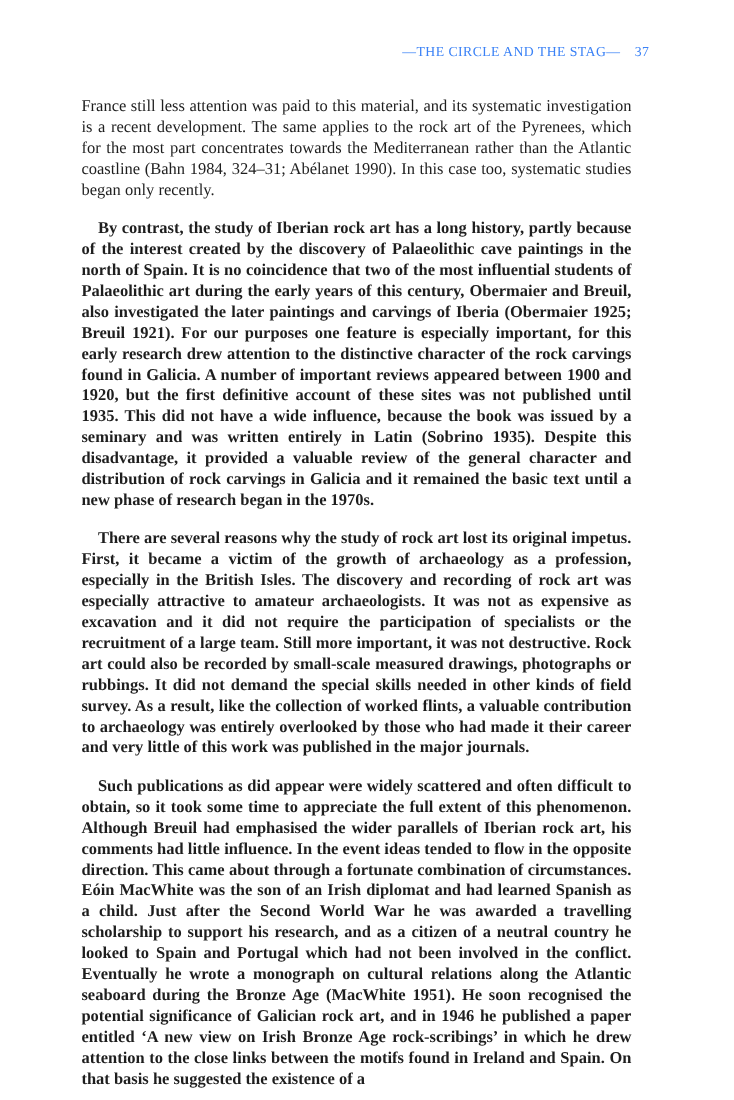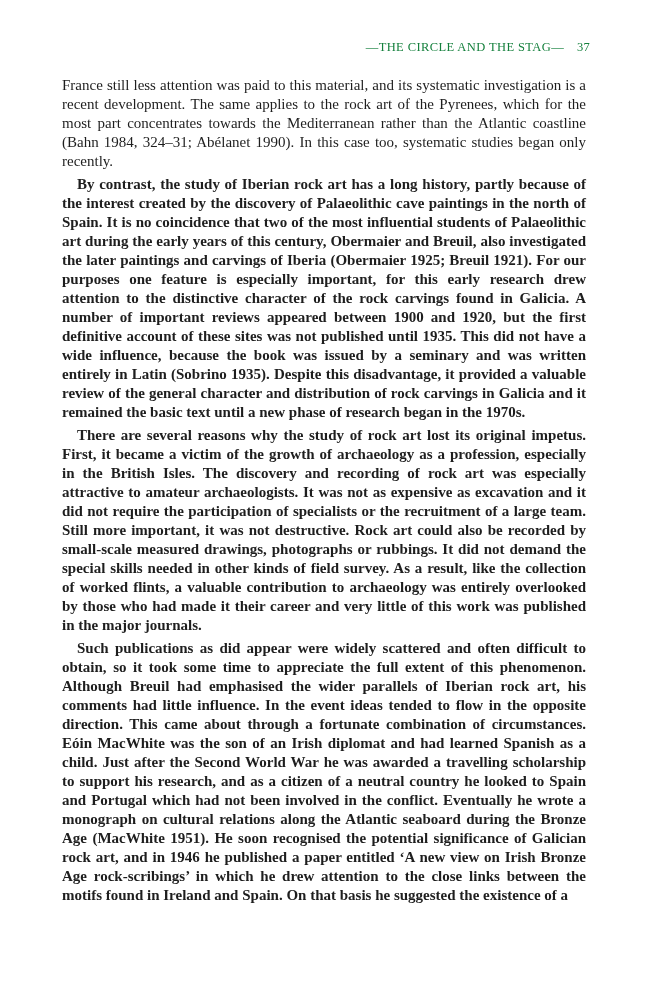--- a/index.html
+++ b/index.html
@@ -16,40 +16,40 @@
   }
   .running-header {
     position: absolute;
     top: 40px;
     left: 58px;
     width: 532px;
     text-align: right;
     font-family: "Liberation Serif", "DejaVu Serif", serif;
     font-size: 12.5px;
     letter-spacing: 0.4px;
-    color: #15803d;
+    color: #3b82f6;
     white-space: nowrap;
   }
   .running-header .page-number {
     margin-left: 13px;
     letter-spacing: 0.2px;
   }
   .body-text {
     position: absolute;
     top: 72px;
     left: 58px;
     width: 532px;
     font-family: "Liberation Serif", "DejaVu Serif", serif;
     font-size: 15px;
     line-height: 19px;
     text-align: justify;
     color: #1e1e1e;
   }
   .body-text p.para {
-    margin: 4px;
+    margin: 16px;
     padding: 0;
   }
   .body-text p.para.indent {
     text-indent: 15px;
     font-weight: bold;
   }
 </style>
 </head>
 <body>
 

